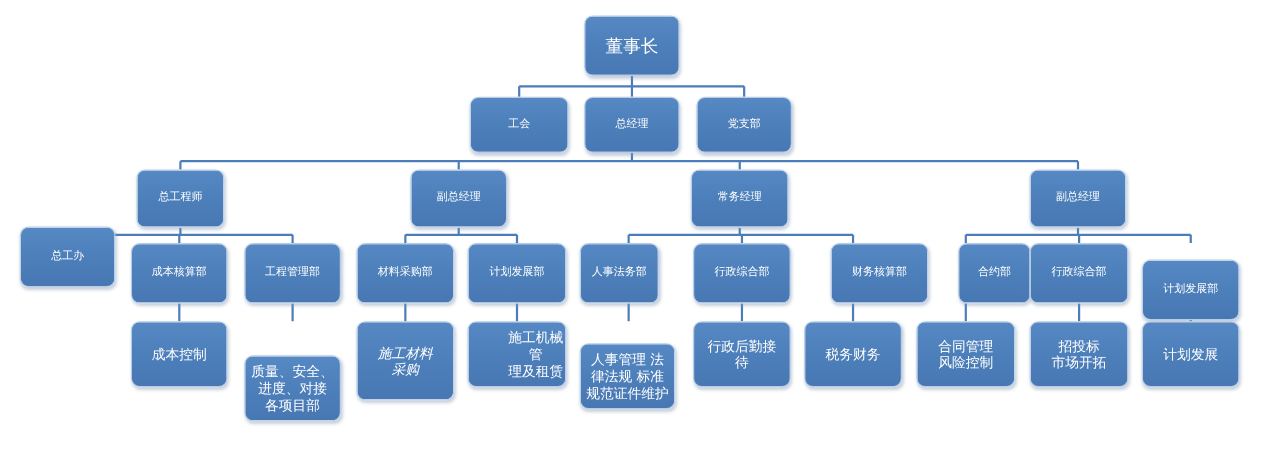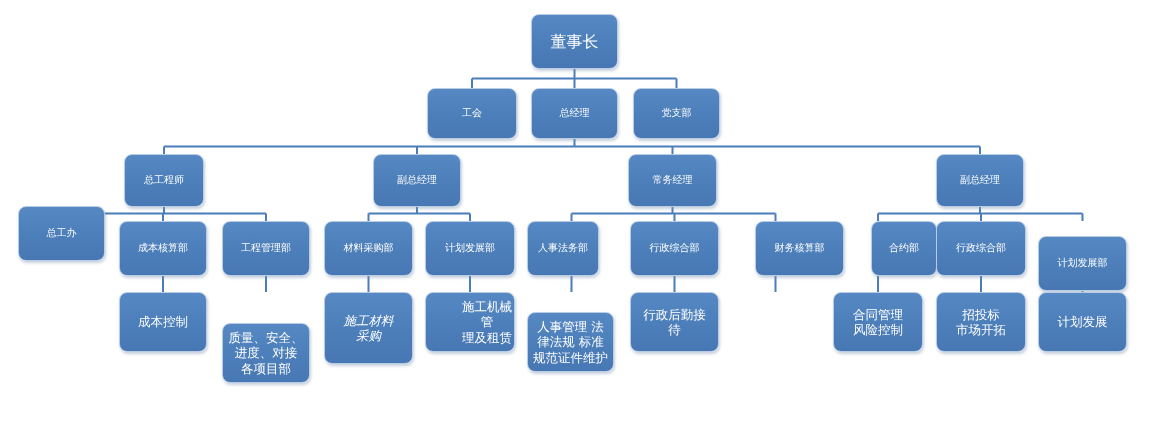--- a/index.html
+++ b/index.html
@@ -65,19 +65,20 @@
 各项目部</div>
   <div class="node sm" style="left:324px;top:292px;width:89px;height:72px;font-style:italic;">施工材料
 采购</div>
   <div class="node sm" style="left:425px;top:292px;width:90px;height:60px;padding-left:36px;">施工机械管
 理及租赁</div>
   <div class="node sm" style="left:527px;top:292px;width:87px;height:60px;margin-top:20px;">人事管理 法
 律法规 标准
 规范证件维护</div>
   <div class="node sm" style="left:630px;top:292px;width:89px;height:60px;">行政后勤接
 待</div>
+  <div class="node sm" style="left:731px;top:292px;width:89px;height:60px;">税务财务</div>
   <div class="node sm" style="left:833px;top:292px;width:90px;height:60px;">合同管理
 风险控制</div>
   <div class="node sm" style="left:936px;top:292px;width:90px;height:60px;">招投标
 市场开拓</div>
   <div class="node sm" style="left:1038px;top:292px;width:89px;height:60px;">计划发展</div>
 
 </div>
 
 </body></html>

